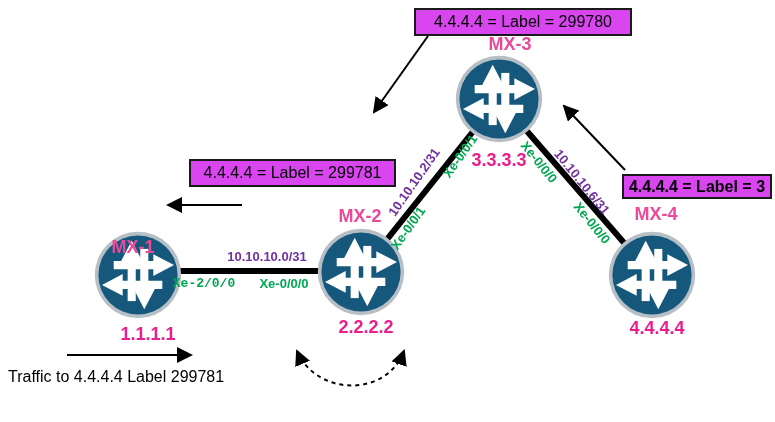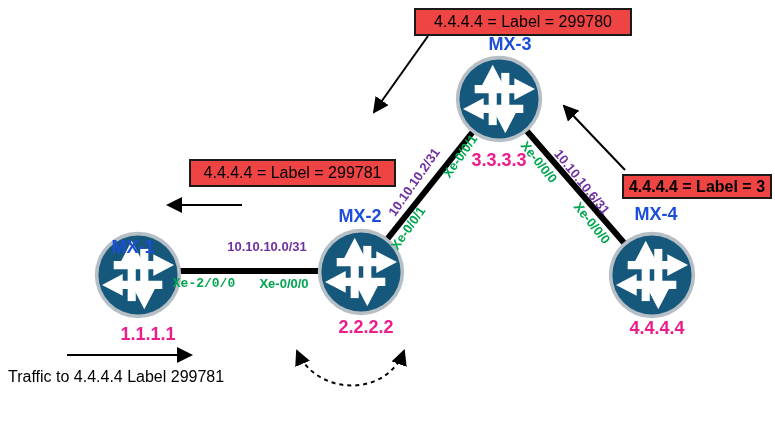--- a/index.html
+++ b/index.html
@@ -4,28 +4,28 @@
 <style>
   html,body { margin:0; padding:0; background:#fff; }
   .canvas {
     position:relative; width:775px; height:422px; background:#ffffff;
     font-family:"Liberation Sans", sans-serif; overflow:hidden;
   }
   .layer { position:absolute; left:0; top:0; }
   .router { position:absolute; width:90px; height:90px; transform:translate(-50%,-50%); }
   .router svg { width:100%; height:100%; display:block; }
   .lbl { position:absolute; transform:translate(-50%,-50%); white-space:nowrap; font-weight:bold; }
-  .name   { color:#1d4ed8; font-size:18px; }
+  .name   { color:#ec4899; font-size:18px; }
   .ip     { color:#EC1E8C; font-size:18px; }
   .subnet { color:#7030A0; font-size:13px; }
   .iface  { color:#00A651; font-size:13px; }
   .rot-up { transform:translate(-50%,-50%) rotate(-55deg); }
   .rot-dn { transform:translate(-50%,-50%) rotate(51deg); }
   .callout {
-    position:absolute; background:#ef4444; border:2px solid #1a1a1a; color:#000;
+    position:absolute; background:#d946ef; border:2px solid #1a1a1a; color:#000;
     font-size:16px; display:flex; align-items:center; justify-content:center;
     white-space:nowrap; box-sizing:border-box;
   }
   .note { position:absolute; color:#000; font-size:16px; white-space:nowrap; }
   .note.centered { transform:translate(-50%,-50%); }
 </style>
 </head>
 <body>
 
 <div class="canvas">
@@ -127,21 +127,21 @@
   <div class="lbl name" style="left:133px; top:215px;margin-top:32px;">MX-1</div>
   <div class="lbl name" style="left:360px; top:216px;">MX-2</div>
   <div class="lbl name" style="left:510px; top:44px;">MX-3</div>
   <div class="lbl name" style="left:656px; top:214px;">MX-4</div>
 
   <div class="lbl ip" style="left:148px; top:334px;">1.1.1.1</div>
   <div class="lbl ip" style="left:366px; top:327px;">2.2.2.2</div>
   <div class="lbl ip" style="left:499px; top:160px;">3.3.3.3</div>
   <div class="lbl ip" style="left:657px; top:328px;">4.4.4.4</div>
 
-  <div class="lbl subnet" style="left:267px; top:246px;">10.10.10.0/31</div>
+  <div class="lbl subnet" style="left:267px; top:256px;">10.10.10.0/31</div>
   <div class="lbl iface" style="left:204px; top:283px;font-family:Liberation Mono, monospace;">Xe-2/0/0</div>
   <div class="lbl iface" style="left:284px; top:283px;">Xe-0/0/0</div>
 
   <div class="lbl subnet rot-up" style="left:414px; top:182px;">10.10.10.2/31</div>
   <div class="lbl iface rot-up" style="left:408px; top:228px;">Xe-0/0/1</div>
   <div class="lbl iface rot-up" style="left:460px; top:156px;">Xe-0/0/1</div>
 
   <div class="lbl iface rot-dn" style="left:539px; top:162px;">Xe-0/0/0</div>
   <div class="lbl subnet rot-dn" style="left:582px; top:182px;">10.10.10.6/31</div>
   <div class="lbl iface rot-dn" style="left:592px; top:223px;">Xe-0/0/0</div>

